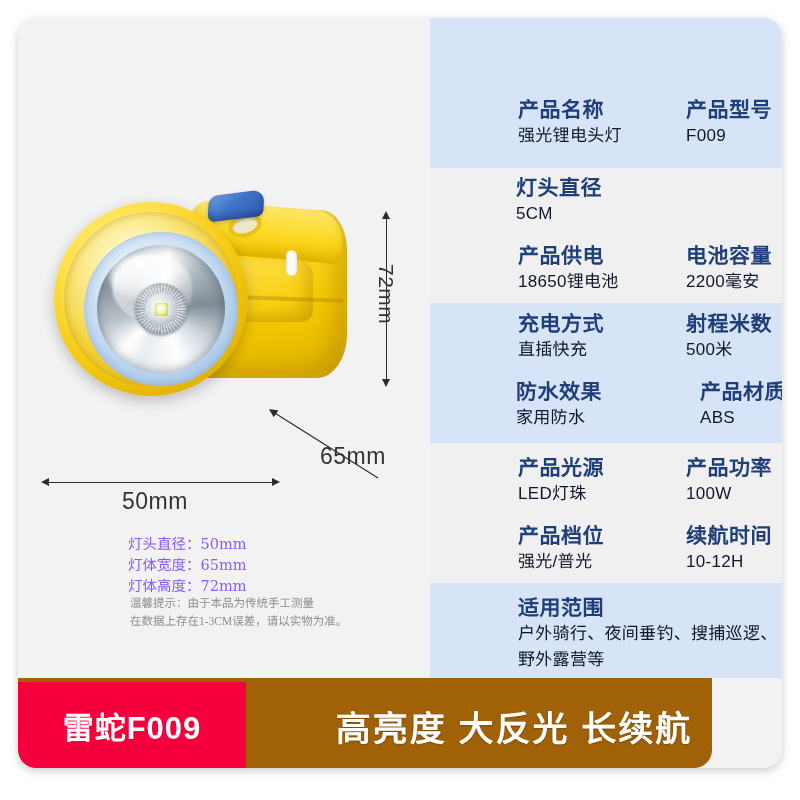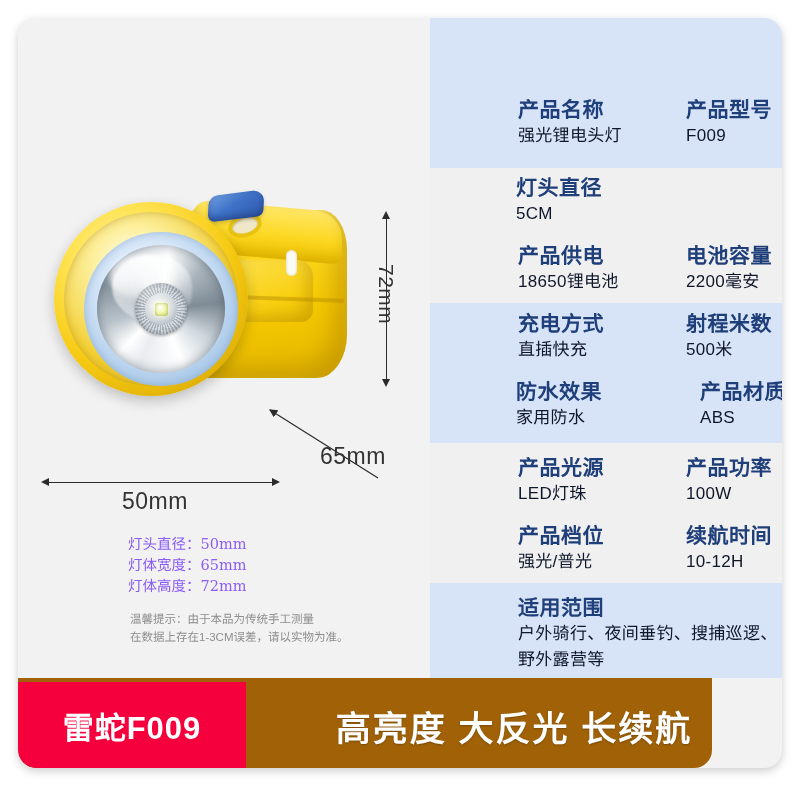--- a/index.html
+++ b/index.html
@@ -314,24 +314,25 @@
     font-size: 14.5px;
     color: #8b5cf6;
     line-height: 21px;
   }
   .measure-list div { white-space: nowrap; }
   .measure-list .mval { font-family: "DejaVu Serif", serif; }
 
   .note {
     position: absolute;
     left: 112px;
-    top: 592px;
+    top: 576px;
     font-size: 11.5px;
     color: #8e8e8e;
     line-height: 18px;
+    font-family: Liberation Serif, serif;
   }
   .note div { white-space: nowrap; }
 
   
   .spec-panel {
     position: absolute;
     left: 412px;
     top: 0;
     width: 352px;
     height: 660px;

